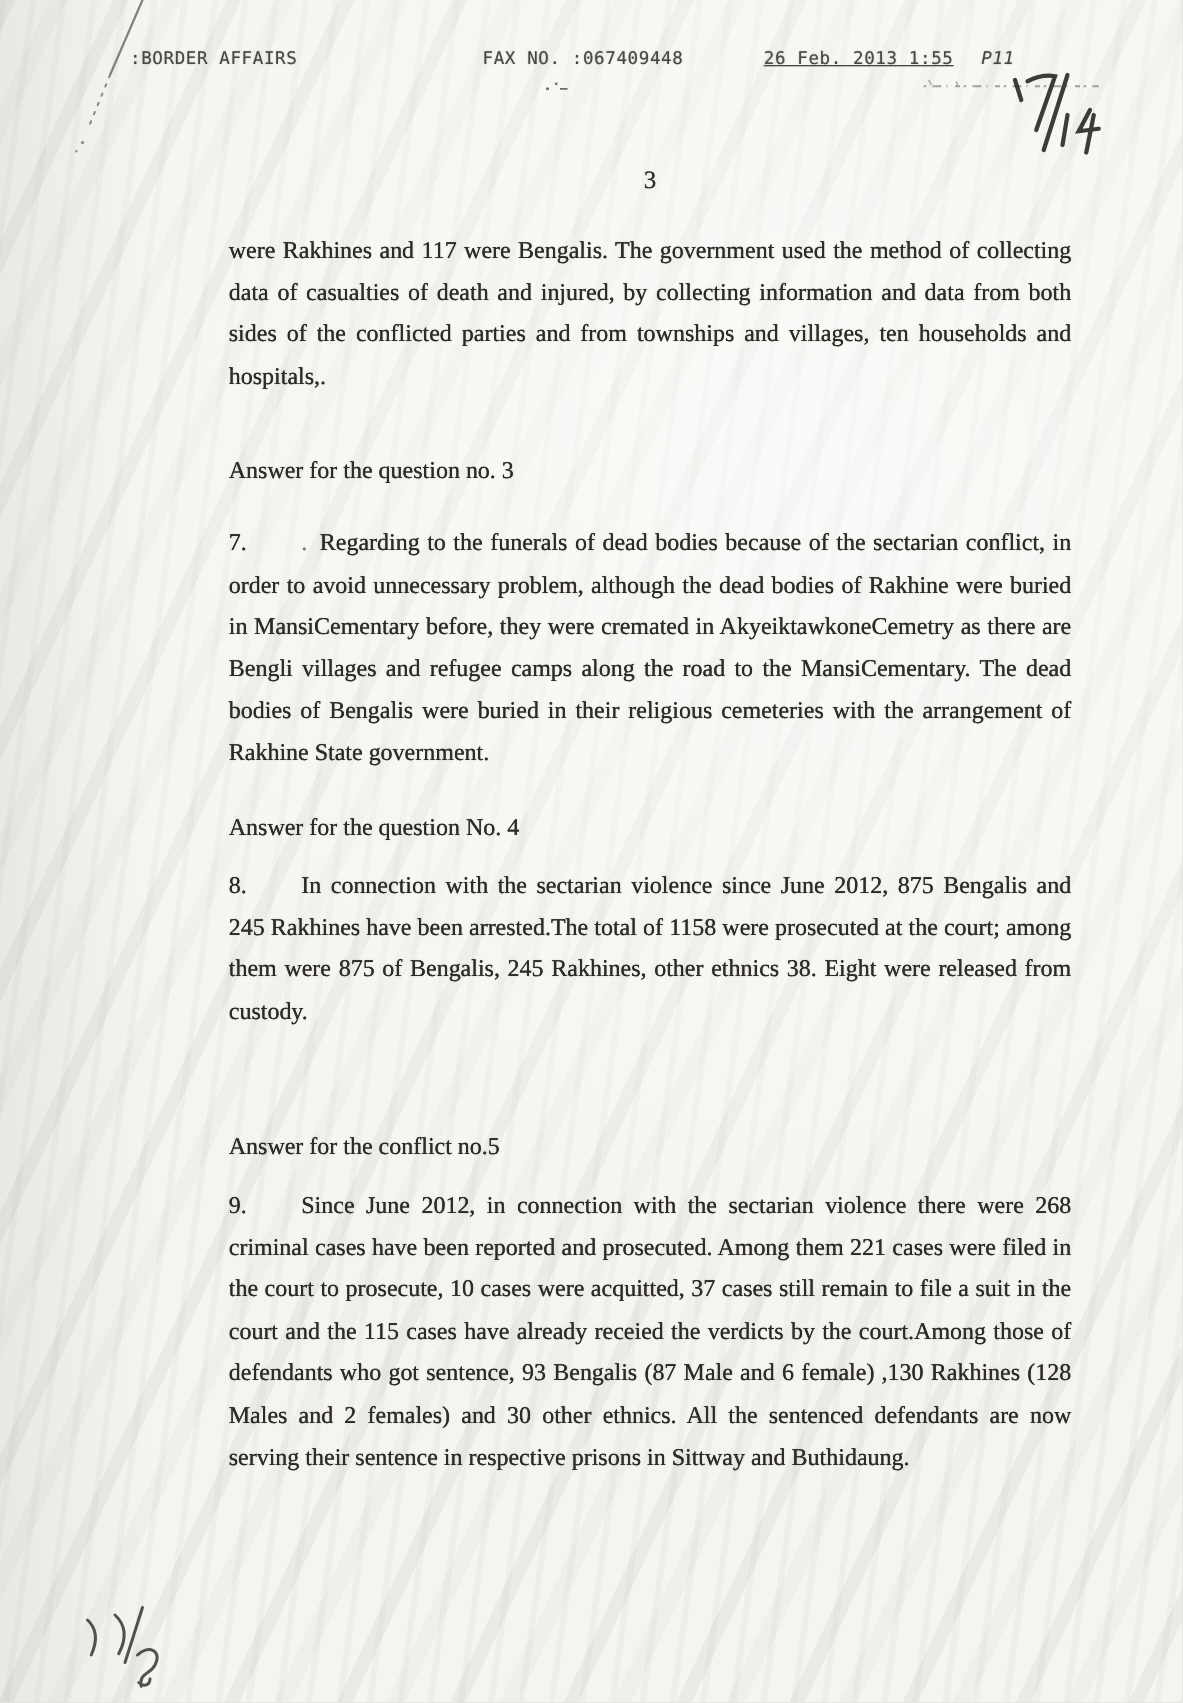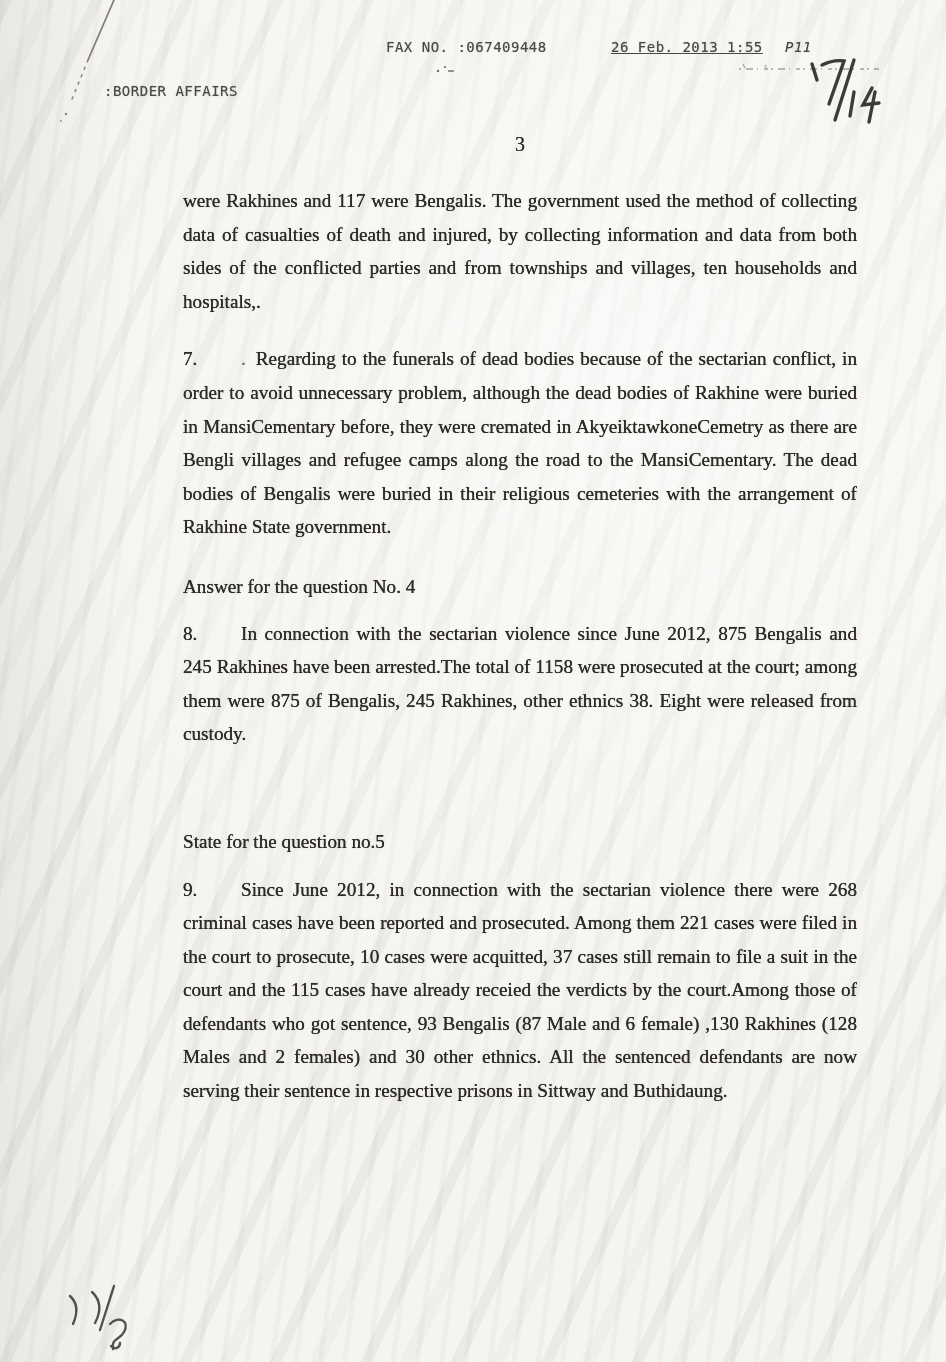--- a/index.html
+++ b/index.html
@@ -25,21 +25,21 @@
   }
   
   .fax-header span {
     position:absolute;
     font-family:"DejaVu Sans Mono", monospace;
     font-size:14px; letter-spacing:0.5px;
     color:#4a4844;
     text-shadow:0 0 1px rgba(70,68,64,0.55);
     white-space:nowrap;
   }
-  .fh-sender   { left:104px; top:39px;margin-top:44px; }
+  .fh-sender   { left:104px; top:39px; }
   .fh-faxno    { left:386px; top:39px; }
   .fh-datetime { left:611px; top:39px;text-decoration:underline; }
   .fh-pcode    { left:785px; top:39px;font-style:italic; }
 
   
   .pageno {
     position:absolute; top:133px; left:183px; width:674px;
     text-align:center; font-size:20px;
     text-shadow:0 0 0.6px rgba(40,38,35,0.8);
   }
@@ -104,30 +104,31 @@
       <path d="M77 40 l-6 30"></path>
     </g>
   </svg>
 
   <div class="pageno">3</div>
 
   <div class="content">
 
     <p class="para">were Rakhines and 117 were Bengalis. The government used the method of collecting data of casualties of death and injured, by collecting information and data from both sides of the conflicted parties and from townships and villages, ten households  and hospitals,.</p>
 
+    <p class="mt-h3">Answer for the question no. 3</p>
     <p class="para mt-p7">
       <span class="num">7.</span><span class="stray">.</span><span>Regarding to the funerals of dead bodies because of the sectarian conflict, in order to avoid unnecessary problem, although the dead bodies of Rakhine were buried in MansiCementary before, they were cremated in AkyeiktawkoneCemetry as there are Bengli villages and refugee camps along the road to the MansiCementary. The dead bodies of Bengalis were buried in their religious cemeteries with the arrangement of Rakhine State government.</span>
     </p>
 
     <p class="mt-h4">Answer for the question No. 4</p>
     <p class="para mt-p8">
       <span class="num">8.</span><span>In connection with the sectarian violence since June 2012, 875 Bengalis and 245 Rakhines have been arrested.The total of 1158 were prosecuted at the court; among them were 875 of Bengalis, 245 Rakhines, other ethnics 38. Eight were released from custody.</span>
     </p>
 
-    <p class="mt-h5">State for the question no.5</p>
+    <p class="mt-h5">Answer for the conflict no.5</p>
     <p class="para mt-p9">
       <span class="num">9.</span><span>Since June 2012, in connection with the sectarian violence there were 268 criminal cases have been reported and prosecuted. Among them 221 cases were filed in the court to prosecute, 10 cases were acquitted, 37 cases still remain to file a suit in the court and the 115 cases have already receied the verdicts by the court.Among those of defendants who got sentence, 93 Bengalis (87 Male and 6 female) ,130 Rakhines (128 Males and 2 females) and 30 other ethnics. All the sentenced defendants are now serving their sentence in respective prisons in Sittway and Buthidaung.</span>
     </p>
 
 
   </div>
 
   <svg class="art" style="left:48px; top:1280px;" width="115" height="78" viewBox="0 0 115 78">
     <g stroke="#2c2a27" stroke-width="2.4" fill="none" stroke-linecap="round" opacity="0.8">
       <path d="M22 16 q11 10 3 28"></path>

